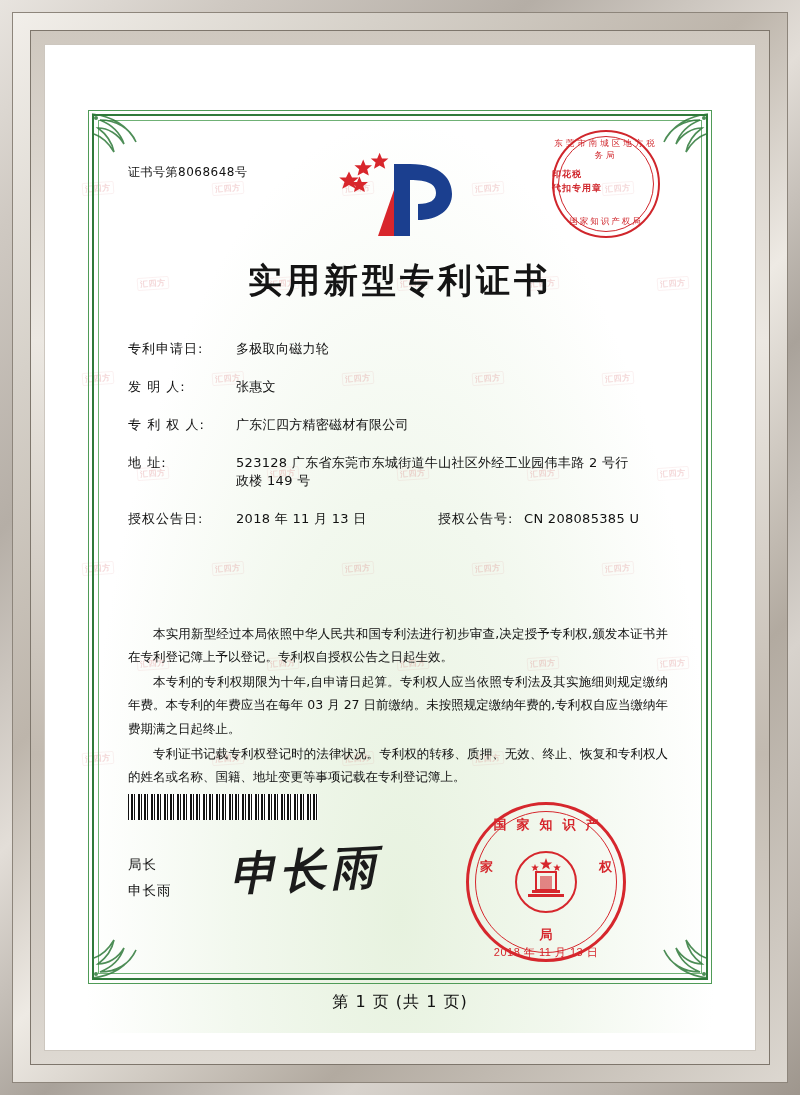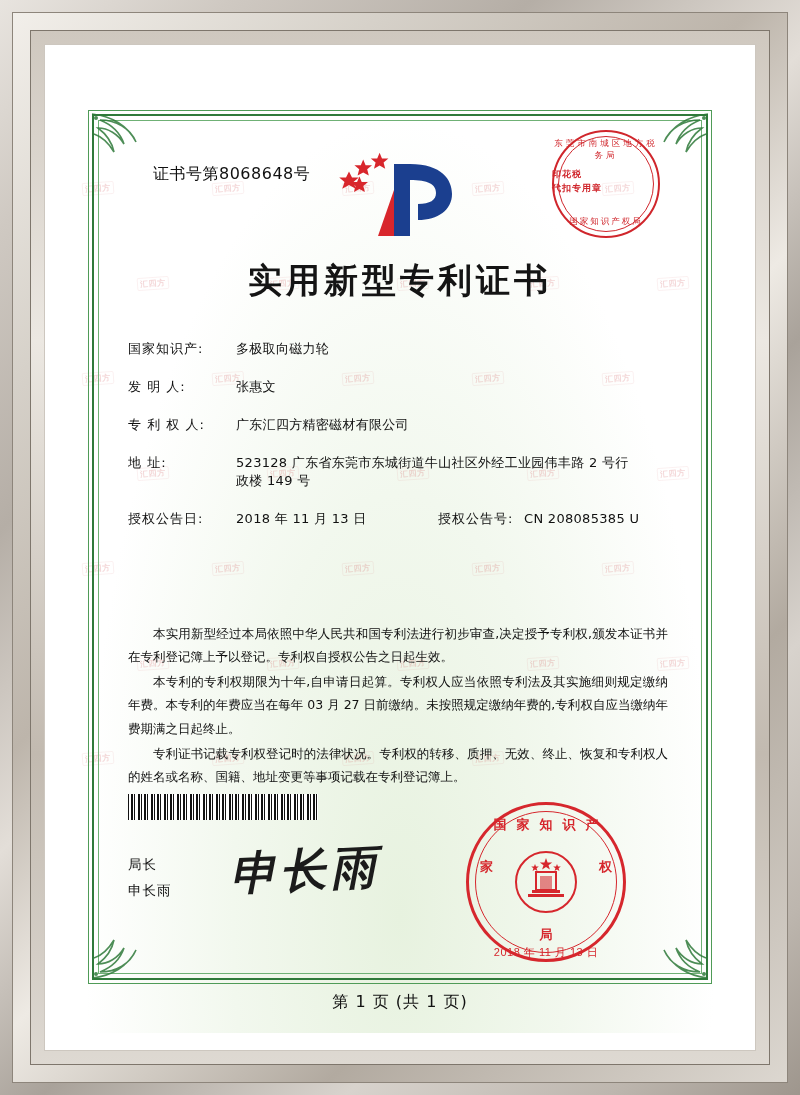--- a/index.html
+++ b/index.html
@@ -102,25 +102,24 @@
     font-family: "DejaVu Sans", sans-serif;
     border: 1px solid rgba(199,53,58,.35);
     padding: 0 2px;
     border-radius: 2px;
   }
 
   
   .cert-no {
     position: absolute;
     left: 66px; top: 102px;
-    font-size: 16px;
+    font-size: 12px;
     color: #111;
     letter-spacing: .5px;
     font-family: "DejaVu Sans", sans-serif;
-    margin-left: 25px;
   }
   .logo {
     position: absolute;
     left: 272px; top: 88px;
     width: 128px; height: 90px;
   }
   .stamp-tr {
     position: absolute;
     left: 490px; top: 68px;
     width: 108px; height: 108px;
@@ -383,21 +382,21 @@
       <div class="arc">东莞市南城区地方税务局</div>
       <div class="line l1">印花税</div>
       <div class="line l2">代扣专用章</div>
       <div class="arcb">国家知识产权局</div>
     </div>
 
     <div class="title">实用新型专利证书</div>
 
     <div class="fields">
       <div class="row">
-        <span class="lbl">国家知识产:</span><span class="val">多极取向磁力轮</span>
+        <span class="lbl">专利申请日:</span><span class="val">多极取向磁力轮</span>
       </div>
       <div class="row">
         <span class="lbl">发 明 人:</span><span class="val">张惠文</span>
       </div>
       <div class="row">
         <span class="lbl">专 利 权 人:</span><span class="val">广东汇四方精密磁材有限公司</span>
       </div>
       <div class="row addr">
         <span class="lbl">地        址:</span><span class="val">523128 广东省东莞市东城街道牛山社区外经工业园伟丰路 2 号行政楼 149 号</span>
       </div>

